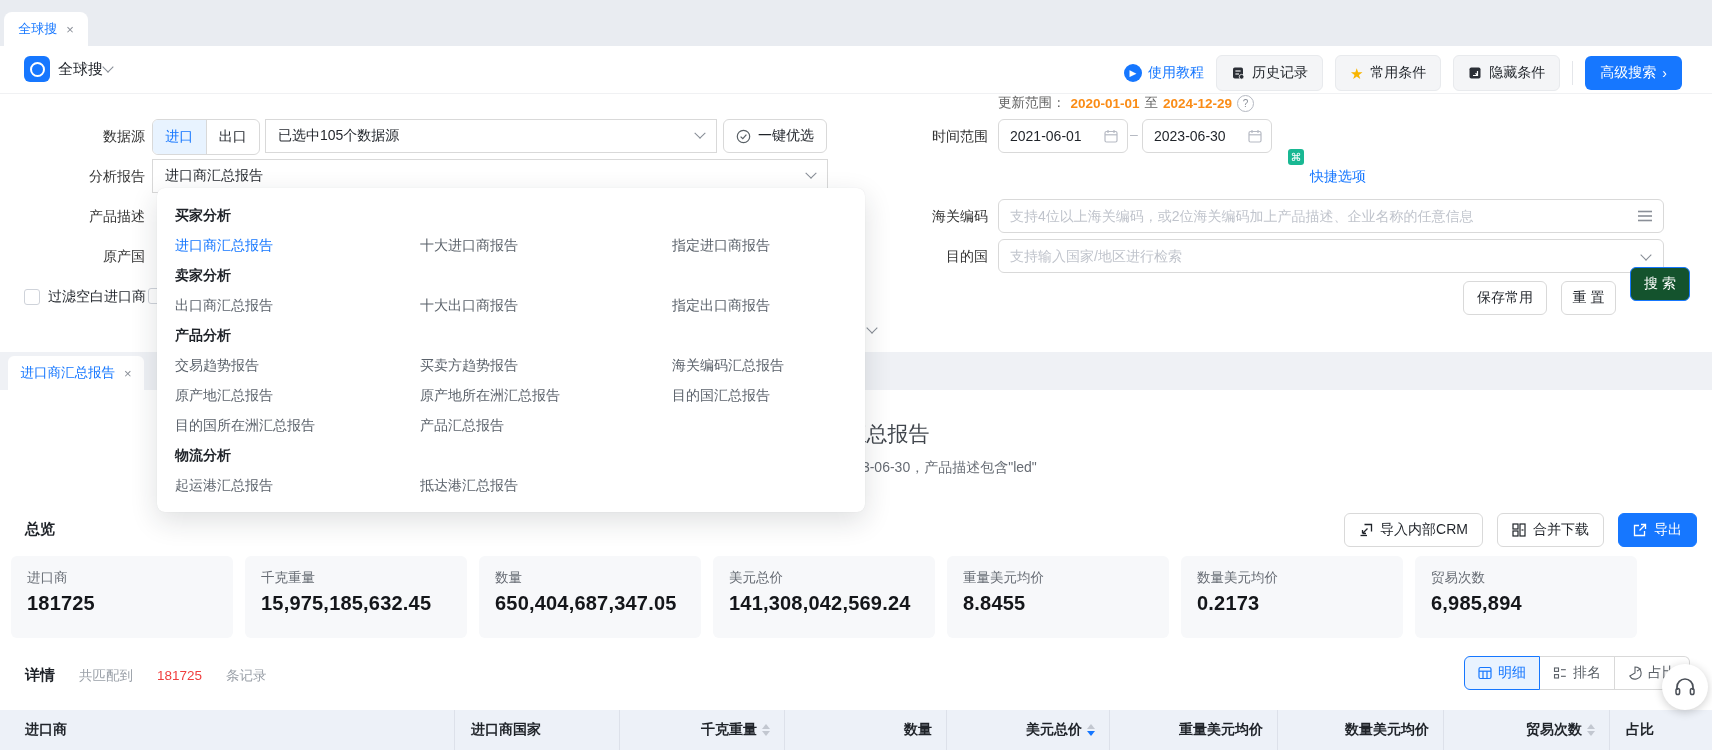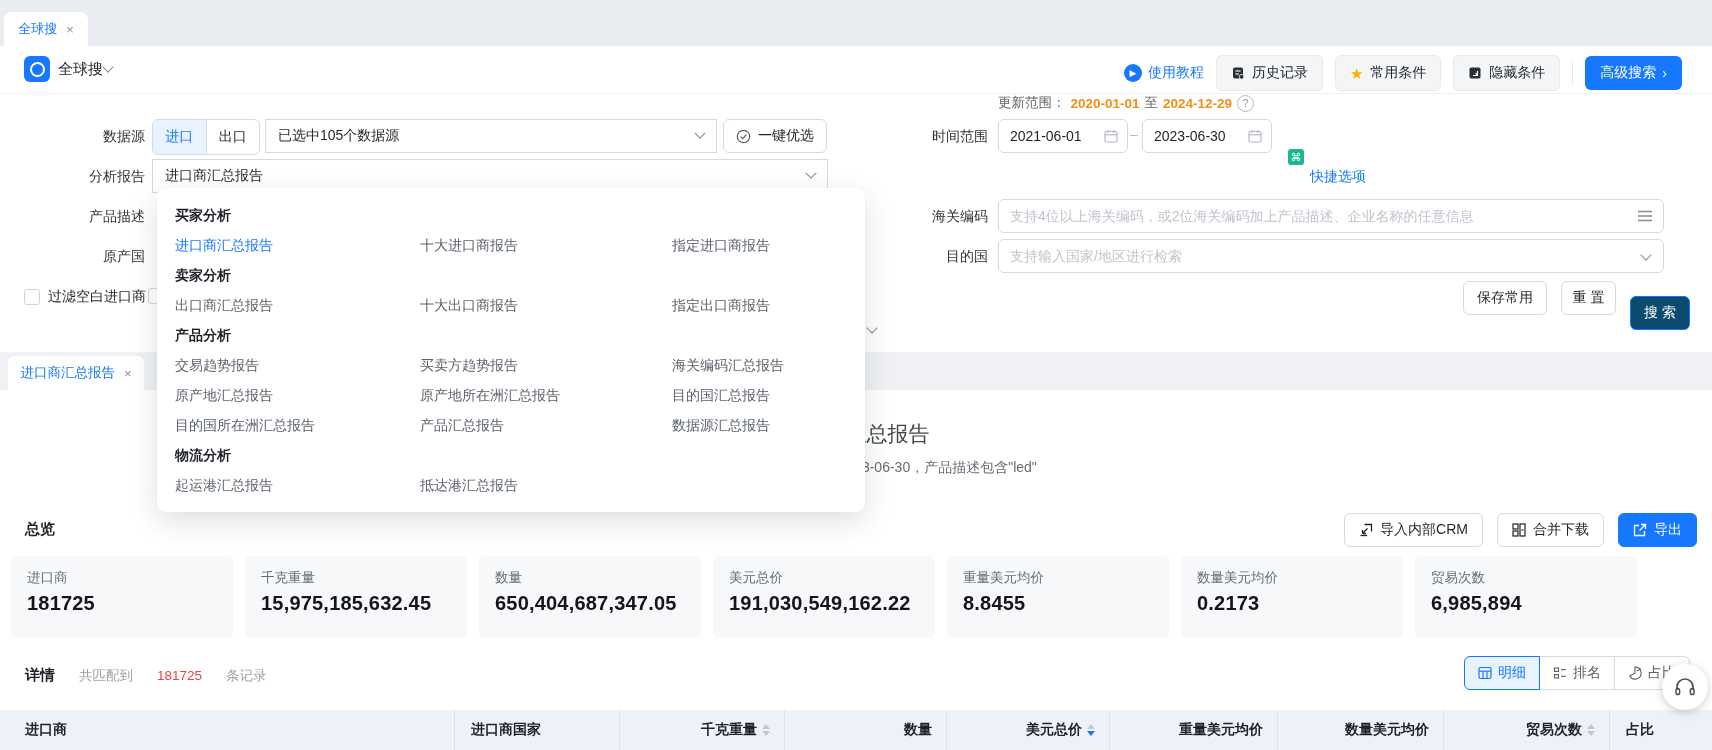--- a/index.html
+++ b/index.html
@@ -227,21 +227,21 @@
     <span class="chev" style="position:absolute;right:14px;top:12px;"></span>
   </div>
 
   <div class="abs" style="left:24px;top:288px;display:flex;align-items:center;gap:8px;">
     <span class="cbx"></span>
     <span style="font-size:14px;color:#1f2329;">过滤空白进口商</span>
   </div>
   <span class="abs cbx" style="left:148px;top:288px;"></span>
   <div class="abs wbtn" style="left:1463px;top:281px;width:84px;">保存常用</div>
   <div class="abs wbtn" style="left:1561px;top:281px;width:55px;">重 置</div>
-  <div class="abs wbtn" style="left:1630px;top:296px;width:60px;background:#0c4a6e;border-color:#1677ff;color:#fff;">搜 索</div>
+  <div class="abs wbtn" style="left:1630px;top:267px;width:60px;background:#14532d;border-color:#1677ff;color:#fff;">搜 索</div>
 
   <span class="abs chev" style="left:868px;top:324px;"></span>
 
   <div class="abs subtabs"></div>
   <div class="abs subtab">
     <span>进口商汇总报告</span>
     <span class="x-icon">×</span>
   </div>
 
   <div class="abs rpt-title">进口商汇总报告</div>
@@ -283,21 +283,21 @@
     <div class="card">
         <div class="cl">千克重量</div>
         <div class="cv">15,975,185,632.45</div>
       </div>
     <div class="card">
         <div class="cl">数量</div>
         <div class="cv">650,404,687,347.05</div>
       </div>
     <div class="card">
         <div class="cl">美元总价</div>
-        <div class="cv">191,030,549,162.22</div>
+        <div class="cv">141,308,042,569.24</div>
       </div>
     <div class="card">
         <div class="cl">重量美元均价</div>
         <div class="cv">8.8455</div>
       </div>
     <div class="card">
         <div class="cl">数量美元均价</div>
         <div class="cv">0.2173</div>
       </div>
     <div class="card">
@@ -401,21 +401,20 @@
       <div class="mi">指定出口商报告</div>
       <div class="mt">产品分析</div>
       <div class="mi">交易趋势报告</div>
       <div class="mi">买卖方趋势报告</div>
       <div class="mi">海关编码汇总报告</div>
       <div class="mi">原产地汇总报告</div>
       <div class="mi">原产地所在洲汇总报告</div>
       <div class="mi">目的国汇总报告</div>
       <div class="mi">目的国所在洲汇总报告</div>
       <div class="mi">产品汇总报告</div>
-      <div class="mi">数据源汇总报告</div>
       <div class="mt">物流分析</div>
       <div class="mi">起运港汇总报告</div>
       <div class="mi">抵达港汇总报告</div>
       <div class="mi"></div>
     </div>
   </div>
 
 </div>
 
 </body></html>

